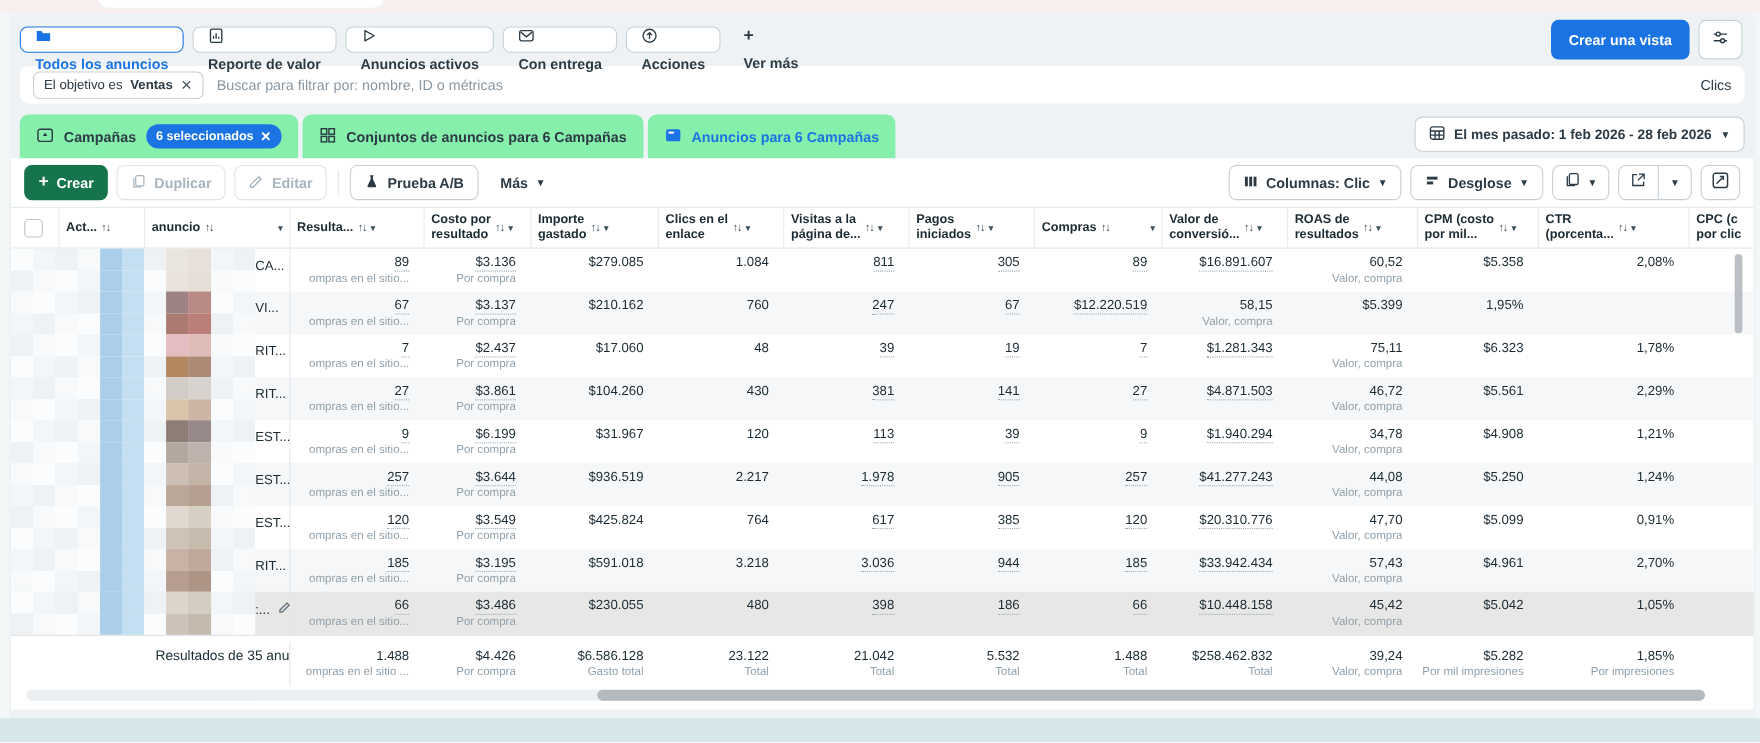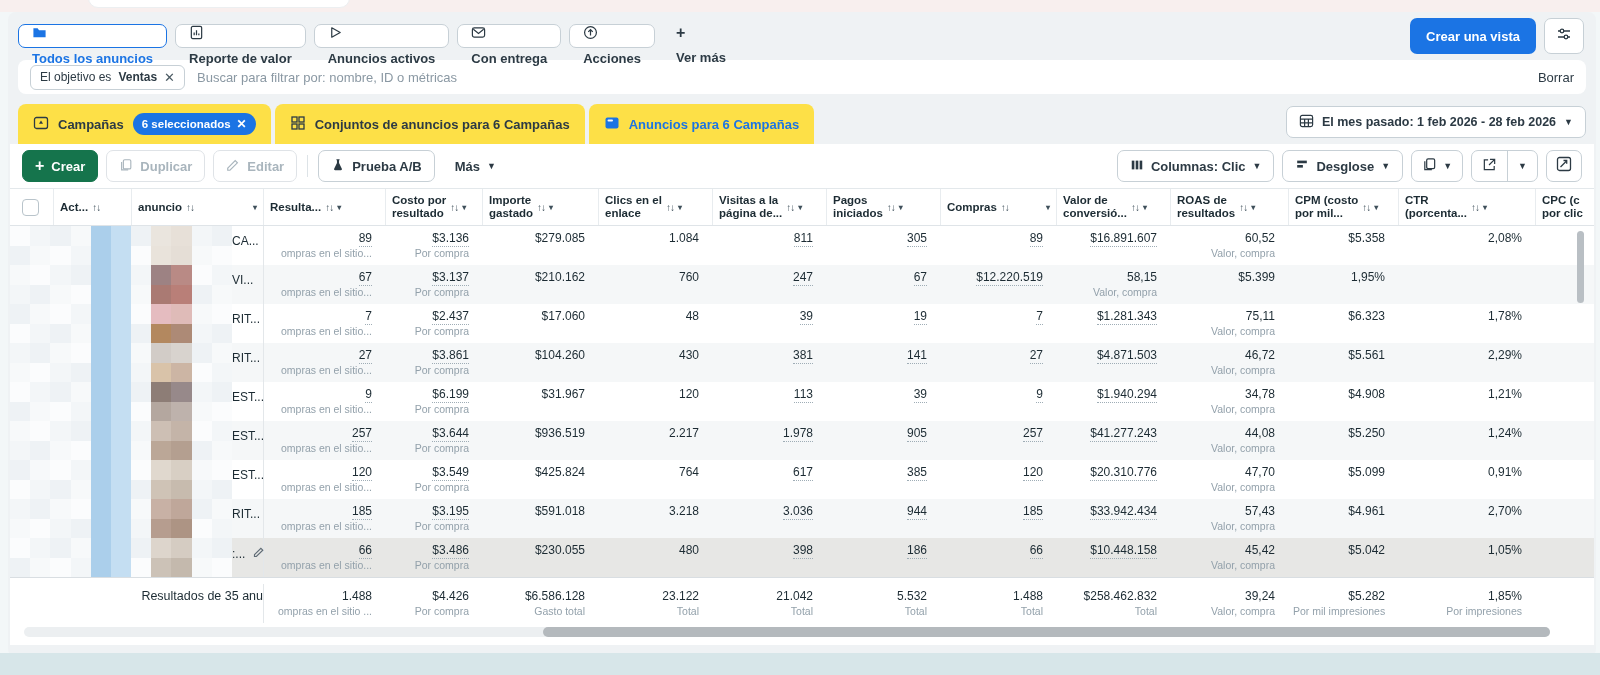--- a/index.html
+++ b/index.html
@@ -24,21 +24,21 @@
   .sliders-btn{width:40px;height:36px;background:#fff;border:1px solid var(--bord);border-radius:7px;display:flex;align-items:center;justify-content:center;margin-right:2px;cursor:pointer;}
 
   .filter-bar{display:flex;align-items:center;gap:12px;margin:6px 10px 0;height:34px;background:#fff;border-radius:8px;padding:0 12px;}
   .chip{display:flex;align-items:center;gap:7px;height:25px;padding:0 9px;border:1px solid var(--bord);border-radius:6px;font-size:12px;color:var(--dark);background:#fff;}
   .chip b{font-weight:bold;}
   .chip-x{font-size:13px;color:#4a5962;cursor:pointer;}
   .filter-ph{color:#8a98a3;font-size:13px;}
   .borrar{margin-left:auto;font-size:13px;color:var(--dark);cursor:pointer;}
 
   .tabs-row{display:flex;align-items:flex-end;margin:10px 10px 0;height:40px;}
-  .tab{display:flex;align-items:center;gap:9px;height:40px;padding:0 15px;background:#fde047;border-radius:8px 8px 0 0;font-size:13px;font-weight:bold;color:var(--dark);margin-right:4px;cursor:pointer;white-space:nowrap;}
+  .tab{display:flex;align-items:center;gap:9px;height:40px;padding:0 15px;background:#86efac;border-radius:8px 8px 0 0;font-size:13px;font-weight:bold;color:var(--dark);margin-right:4px;cursor:pointer;white-space:nowrap;}
   .tab.active{color:var(--blue);}
   .badge{display:flex;align-items:center;gap:6px;background:var(--blue);color:#fff;font-size:11.5px;font-weight:bold;height:22px;padding:0 9px;border-radius:12px;}
   .badge .x{font-size:12px;}
   .date-pill{margin-left:auto;align-self:center;display:flex;align-items:center;gap:8px;height:32px;padding:0 12px;background:#fff;border:1px solid var(--bord);border-radius:7px;font-size:12.5px;font-weight:bold;color:var(--dark);margin-bottom:4px;cursor:pointer;}
   .caret{font-size:9px;color:var(--dark);}
 
   .content-card{margin:0 2px;height:501px;background:#fff;position:relative;}
   .toolbar{display:flex;align-items:center;gap:8px;padding:6px 12px;height:44px;}
   .tbtn{display:flex;align-items:center;gap:7px;height:32px;padding:0 12px;background:#fff;border:1px solid var(--bord);border-radius:7px;font-size:13px;font-weight:bold;color:var(--dark);cursor:pointer;white-space:nowrap;}
   .tbtn.green{background:#15744c;border-color:#15744c;color:#fff;}
@@ -154,21 +154,21 @@
       </div>
     </div>
 
     <div class="filter-bar">
       <div class="chip">
         <span>El objetivo es</span>
         <b>Ventas</b>
         <span class="chip-x">✕</span>
       </div>
       <span class="filter-ph">Buscar para filtrar por: nombre, ID o métricas</span>
-      <span class="borrar">Borrar</span>
+      <span class="borrar">Clics</span>
     </div>
 
     <div class="tabs-row">
       <div class="tab">
         <span>
           <svg width="16" height="16" viewBox="0 0 16 16" fill="none" stroke="#2c3a44" stroke-width="1.3">
               <rect x="1.5" y="2.5" width="13" height="11" rx="2"></rect>
               <path d="M8 5.5l2 3.2H6z" fill="#2c3a44" stroke="none"></path>
             </svg>
         </span>

